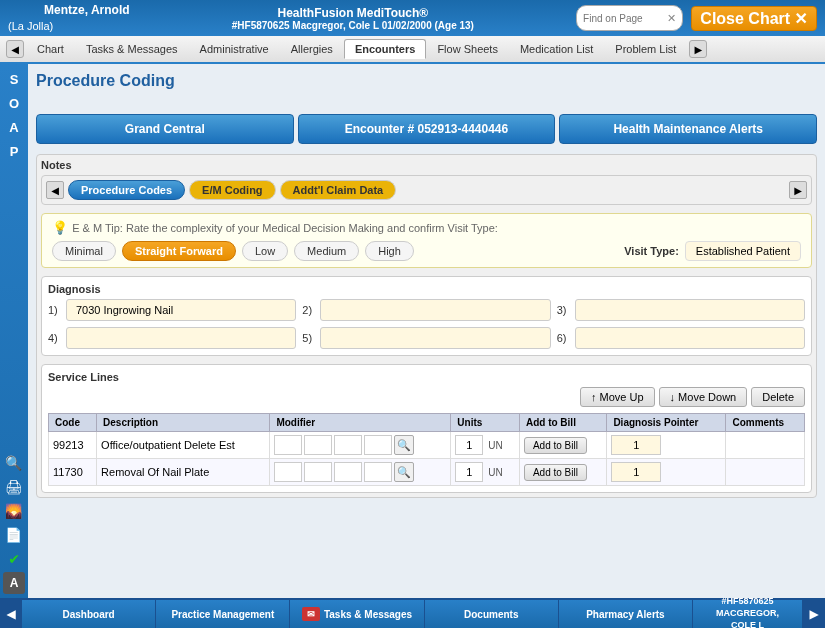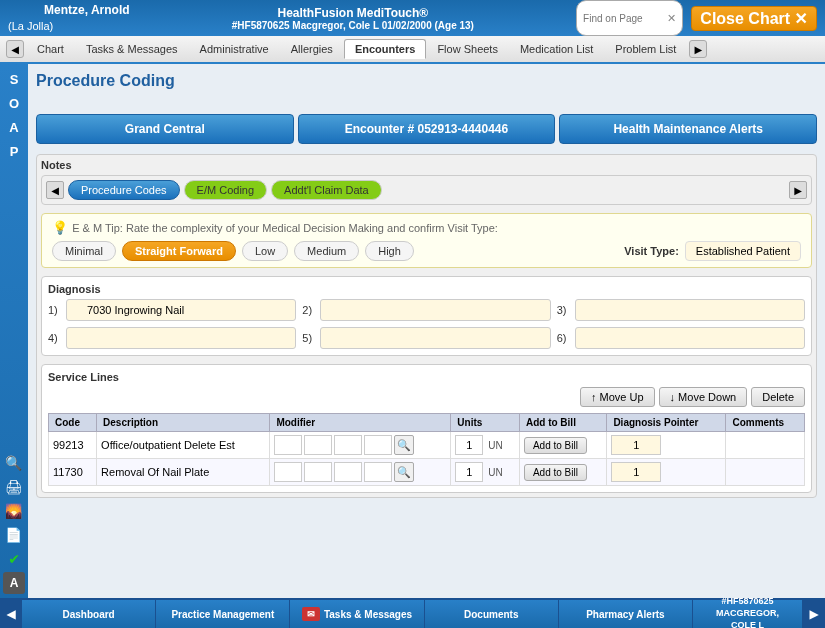--- a/index.html
+++ b/index.html
@@ -21,21 +21,21 @@
     .app-title .sub { font-size: 10px; }
     .header-right { display: flex; align-items: center; gap: 8px; }
     .find-on-page {
       background: white;
       border: 1px solid #aaa;
       border-radius: 10px;
       padding: 2px 6px;
       display: flex;
       align-items: center;
       gap: 4px;
-      height: 36px;
+      height: 26px;
     }
     .find-on-page input { border: none; outline: none; font-size: 10px; width: 80px; }
     .close-chart-btn {
       background: linear-gradient(to bottom, #f5a623, #e88e00);
       border: 1px solid #cc7a00;
       border-radius: 4px;
       color: white;
       font-size: 16px;
       padding: 2px 8px;
       cursor: pointer;
@@ -183,28 +183,29 @@
       justify-content: center;
       cursor: pointer;
       font-size: 10px;
     }
     .sub-tab {
       padding: 3px 12px;
       border-radius: 12px;
       cursor: pointer;
       font-size: 11px;
       border: 1px solid transparent;
+      font-weight: bold;
     }
     .sub-tab.active {
       background: linear-gradient(to bottom, #4a9fd8, #1a70bb);
       color: white;
       border-color: #1a60a0;
     }
     .sub-tab:not(.active) {
-      background: #84cc16;
+      background: #eab308;
       border-color: #ccc;
       color: #333;
     }
 
     
     .em-tip-section {
       background: #fffff0;
       border: 1px solid #e0d890;
       border-radius: 4px;
       padding: 6px 10px;
@@ -272,21 +273,21 @@
       display: flex;
       align-items: center;
       gap: 4px;
     }
     .diag-num { font-size: 11px; color: #333; min-width: 14px; }
     .diag-input {
       flex: 1;
       background: #fff8e0;
       border: 1px solid #ccc;
       border-radius: 3px;
-      padding: 3px 20px;
+      padding: 3px 9px;
       font-size: 11px;
       height: 22px;
     }
 
     
     .service-lines-section {
       background: white;
       border: 1px solid #ccc;
       border-radius: 4px;
       padding: 6px;

